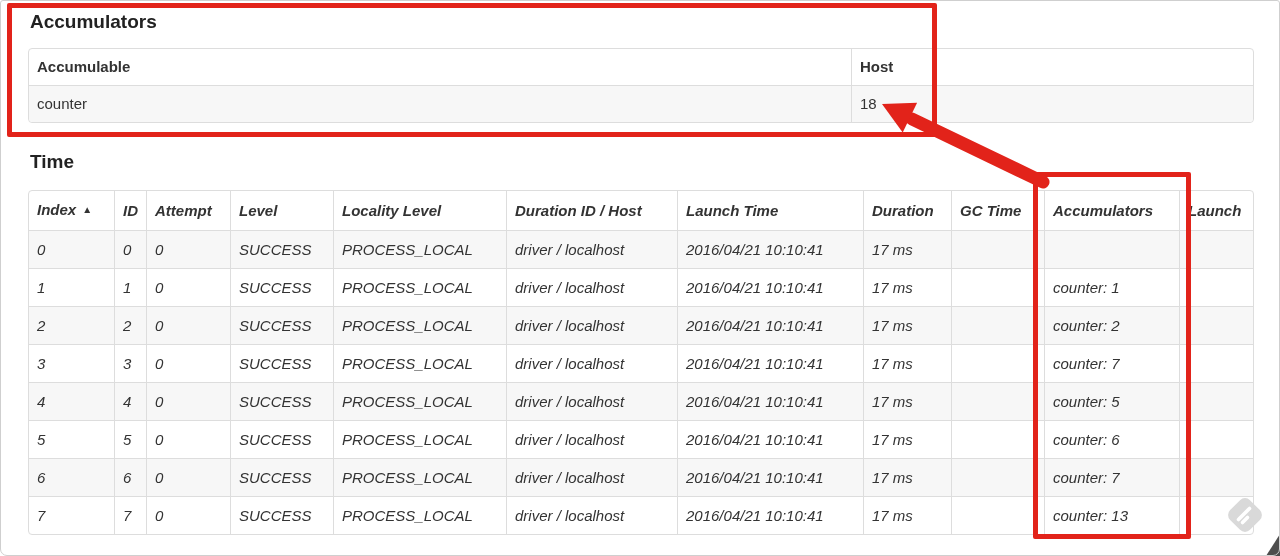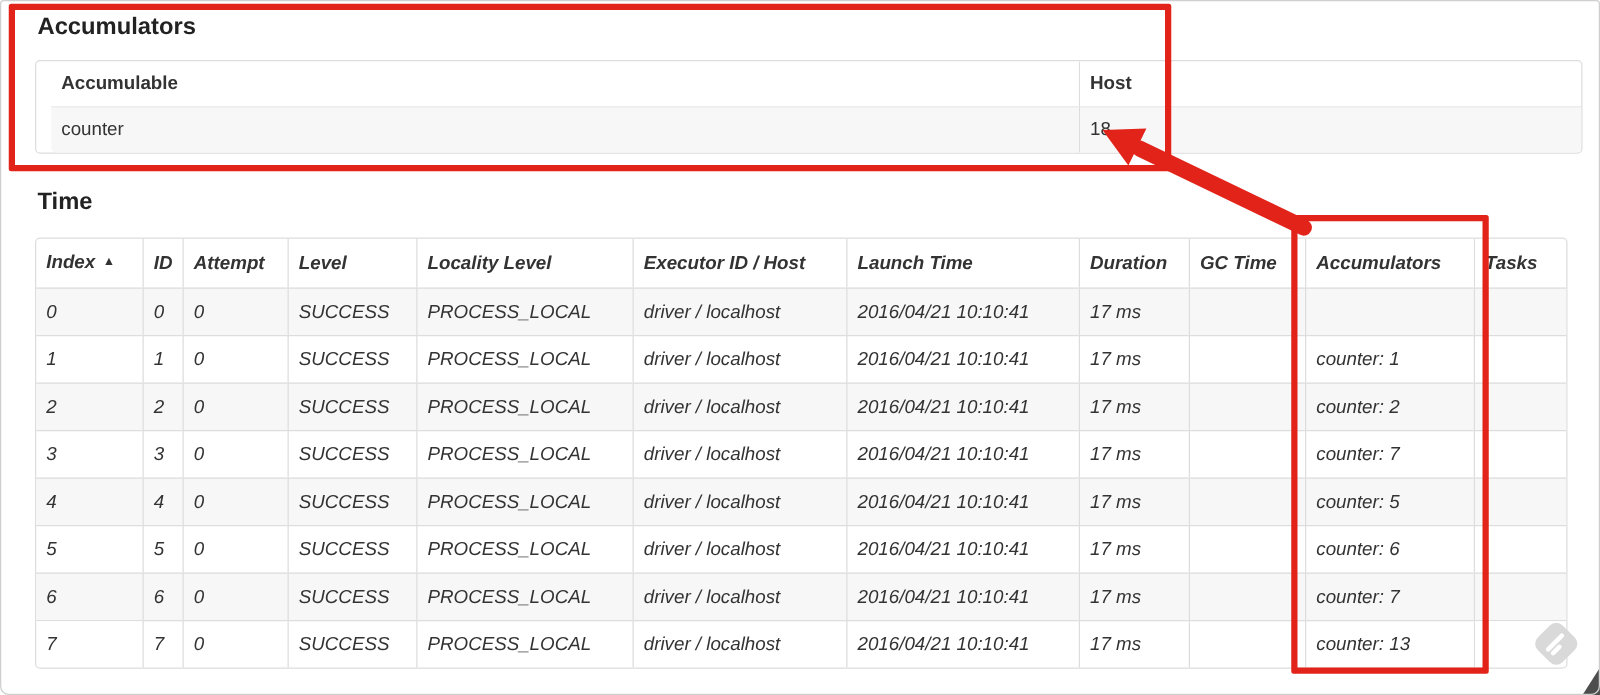--- a/index.html
+++ b/index.html
@@ -25,21 +25,21 @@
   }
   #acc-heading{left:30px;top:11px;}
   #tasks-heading{left:30px;top:151px;}
 
   table.ui-table{
     position:absolute;border-collapse:separate;border-spacing:0;
     table-layout:fixed;background:#fff;
     border:1px solid var(--border);border-radius:4px;
     z-index:1;
   }
-  #acc-table{left:28px;top:48px;width:1224px;padding-left:12px;}
+  #acc-table{left:28px;top:48px;width:1224px;}
   #tasks-table{left:28px;top:190px;width:1224px;font-style:italic;}
   .ui-table th,.ui-table td{
     border-left:1px solid var(--border);
     border-top:1px solid var(--border);
     padding:8px 6px 8px 8px;text-align:left;vertical-align:middle;
     white-space:nowrap;overflow:hidden;
     font-size:15px;line-height:20px;font-weight:normal;color:#333;
   }
   #tasks-table th,#tasks-table td{line-height:21px;}
   .ui-table th{font-weight:bold;}
@@ -105,26 +105,26 @@
     <col style="width:135px">
       <col style="width:74px">
   </colgroup>
   <thead>
       <tr>
         <th><span>Index</span><span class="sort-indicator">▲</span></th>
         <th><span>ID</span></th>
         <th><span>Attempt</span></th>
         <th><span>Level</span></th>
         <th><span>Locality Level</span></th>
-        <th><span>Executor ID / Host</span></th>
+        <th><span>Duration ID / Host</span></th>
         <th><span>Launch Time</span></th>
         <th><span>Duration</span></th>
         <th><span>GC Time</span></th>
         <th><span>Accumulators</span></th>
-        <th><span>Tasks</span></th>
+        <th><span>Launch</span></th>
       </tr>
     </thead>
   <tbody>
       <tr>
         <td>0</td>
         <td>0</td>
         <td>0</td>
         <td>SUCCESS</td>
         <td>PROCESS_LOCAL</td>
         <td>driver / localhost</td>

